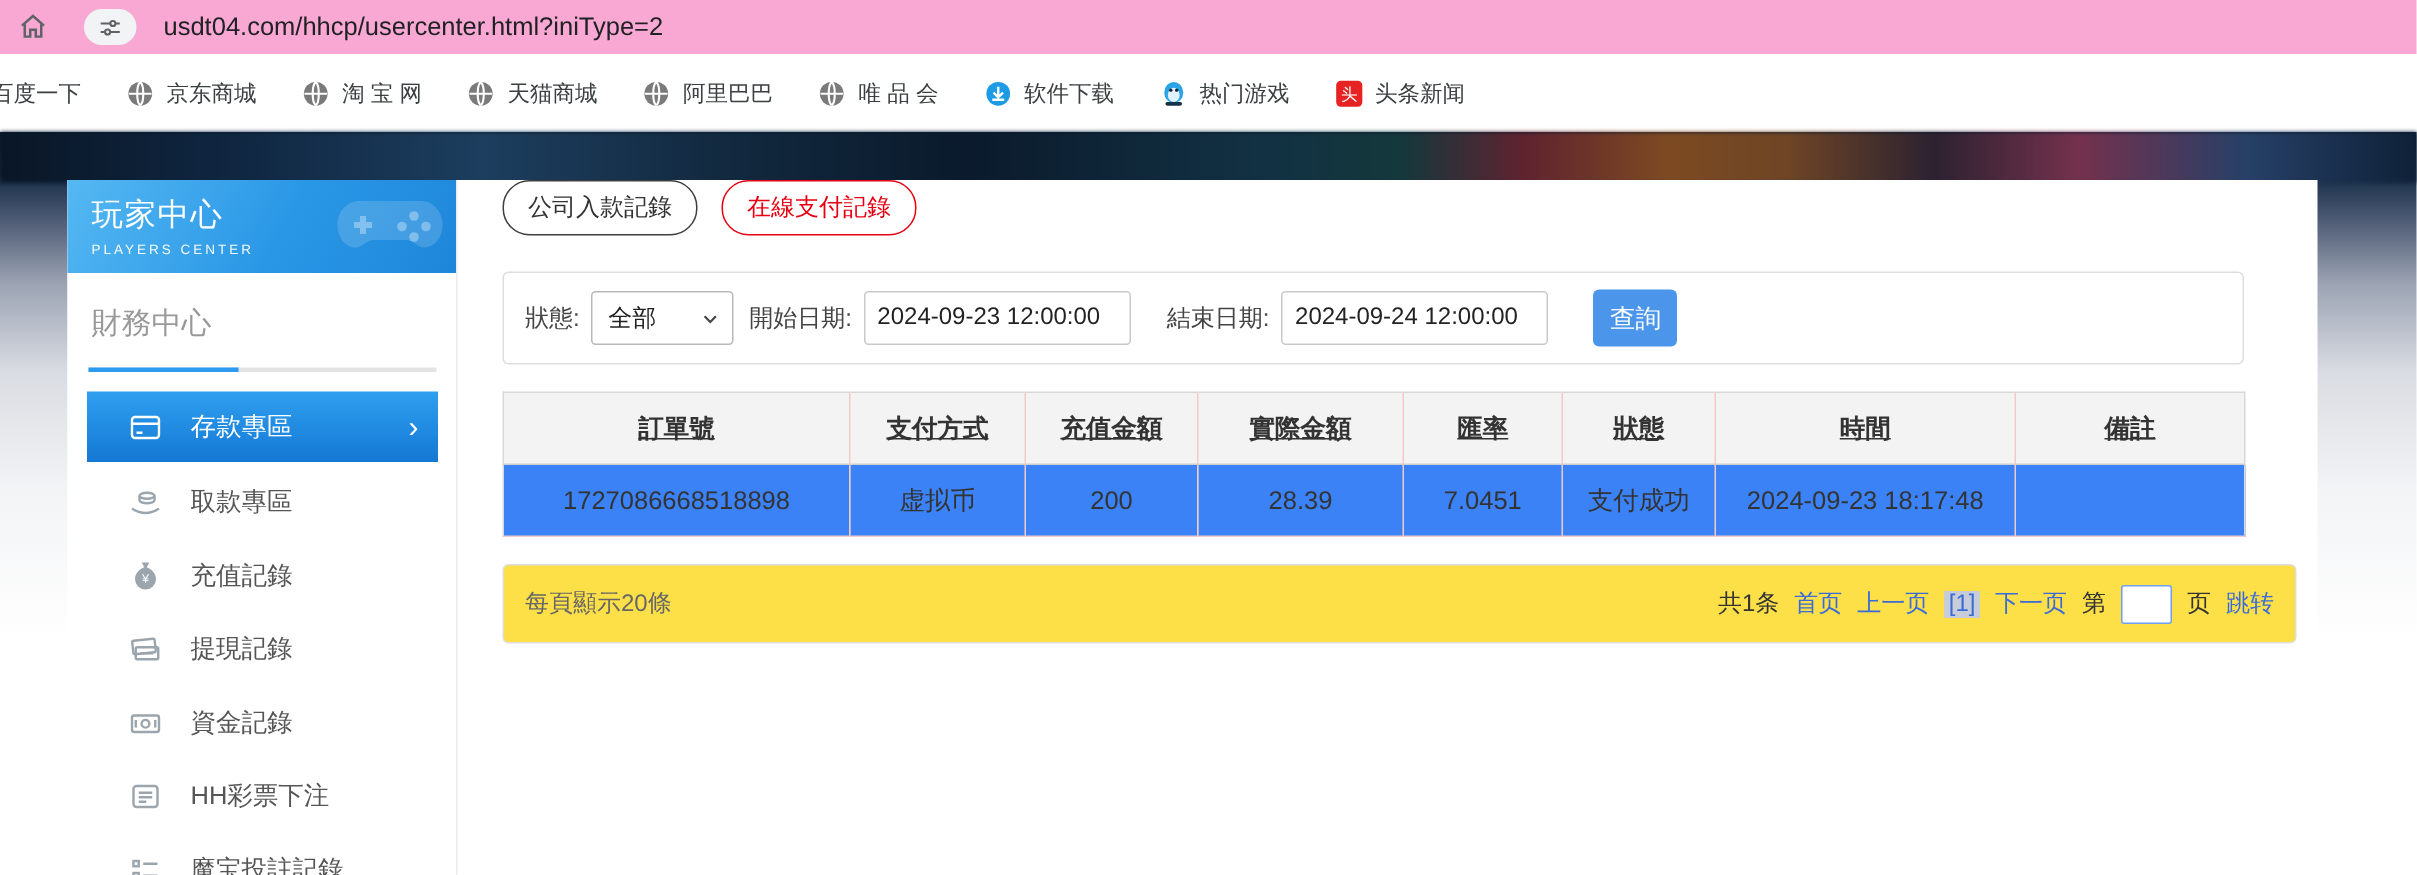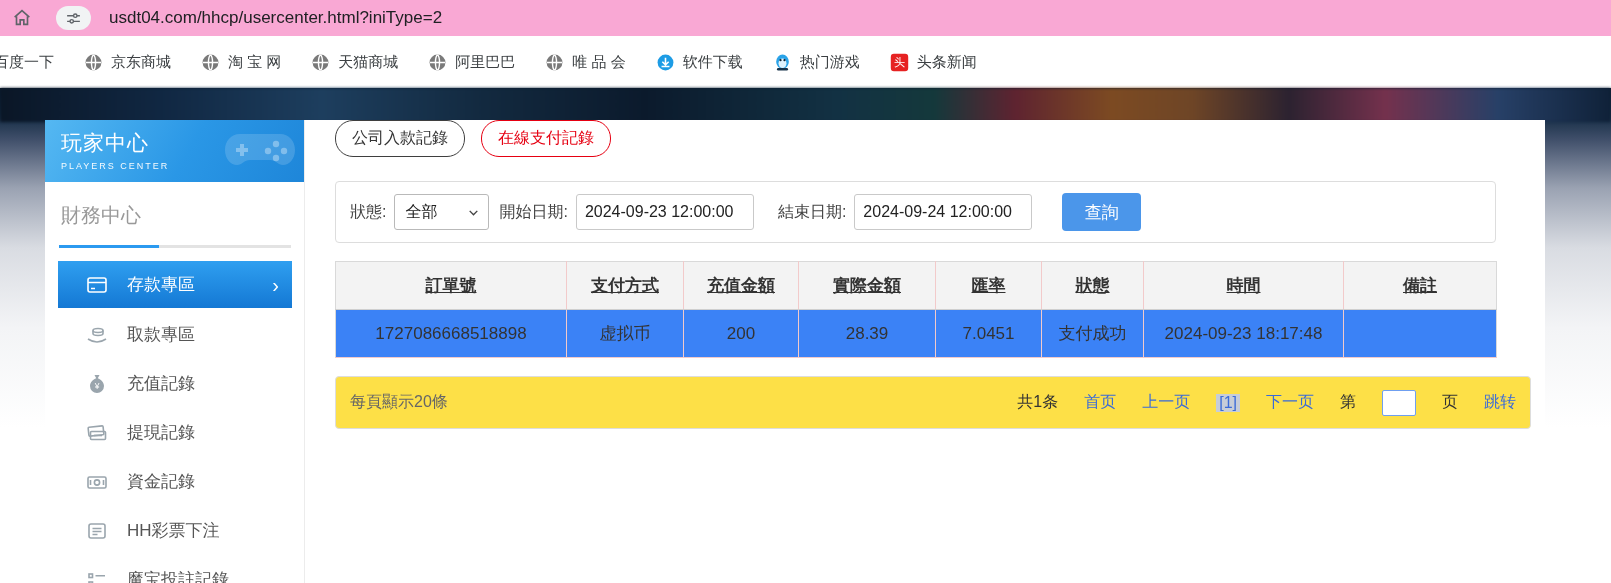--- a/index.html
+++ b/index.html
@@ -63,39 +63,39 @@
   .tab.active { color:var(--active_red,#e60012); border-color:var(--active_red,#e60012); }
 
   .filter-box { margin-top:24px; width:1161px; height:62px; border:1px solid #ddd;
     border-radius:4px; display:flex; align-items:center; padding-left:14px; background:#fff; }
   .f-label { font-size:16px; color:#444; margin-right:8px; white-space:nowrap; }
   .status-select { width:95px; height:36px; border:1px solid #b9b9b9; border-radius:3px;
     display:flex; align-items:center; justify-content:space-between; padding:0 8px 0 10px;
     font-size:16px; color:#222; margin-right:10px; background:#fff; cursor:pointer; }
   .date-input { width:178px; height:36px; border:1px solid #c9c9c9; border-radius:3px;
     font-size:16px; color:#222; padding:0 8px; margin-right:24px; font-family:inherit; }
-  .search-btn { width:79px; height:38px; background:var(--button_blue,#4b96ea); color:#fff;
+  .search-btn { width:56px; height:38px; background:var(--button_blue,#4b96ea); color:#fff;
     border:none; border-radius:4px; font-size:17px; margin-left:6px; cursor:pointer; font-family:inherit; }
 
   .data-table { margin-top:18px; width:1161px; border-collapse:collapse; table-layout:fixed;
     font-size:17px; color:#333; border:1px solid #d9d9d9; }
   .data-table th { height:48px; background:#f3f3f3; border-bottom:1px solid #cfcfcf;
     border-right:1px solid var(--table_divider_pink,#f2caca); font-weight:bold;text-decoration:underline; }
   .data-table td { height:48px; text-align:center; background:#3b82f6;
     border-right:1px solid var(--table_divider_pink,#f2caca);
     border-bottom:1px solid var(--table_divider_pink,#f2caca); }
   .data-table th:last-child, .data-table td:last-child { border-right:none; }
   .c1{width:231px}.c2{width:117px}.c3{width:115px}.c4{width:137px}
   .c5{width:106px}.c6{width:102px}.c7{width:200px}.c8{width:153px}
 
   .pager { margin-top:18px; width:1196px; height:53px; border:1px solid #ddd; border-radius:4px;
     background:#fde047; display:flex; align-items:center; justify-content:space-between;
     padding:0 14px; font-size:16px; }
   .pager-left { color:#666; }
-  .pager-right { display:flex; align-items:center; gap:26px; }
+  .pager-right { display:flex; align-items:center; gap:10px; }
   .pg-total { color:#333; }
   .pg-link { color:var(--link_blue,#3a6bd8); cursor:pointer; }
   .pg-cur { color:var(--link_blue,#3a6bd8); background:#c6cdd8; padding:0 3px; cursor:default; }
   .pg-input { width:34px; height:26px; border:1px solid #6f9ff0; border-radius:2px; font-family:inherit; }
   .pg-text { color:#333; }
 </style>
 </head>
 <body>
 
 <div class="browser-bar">

